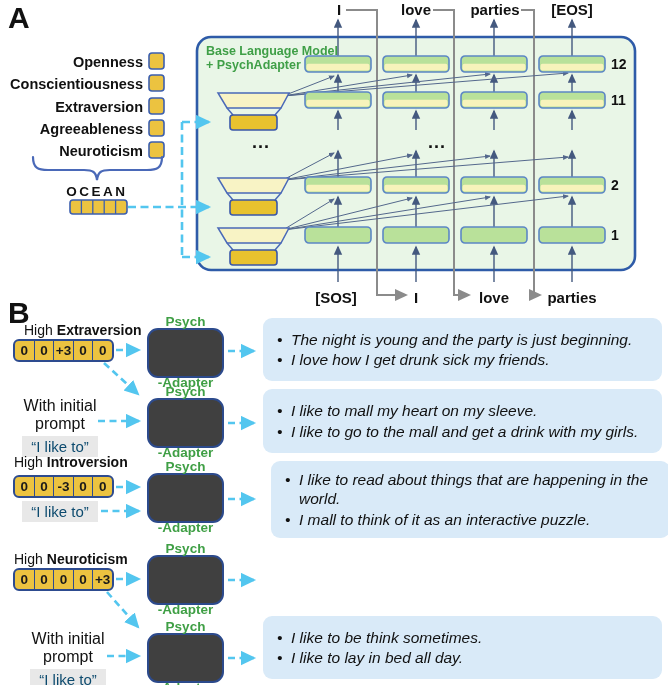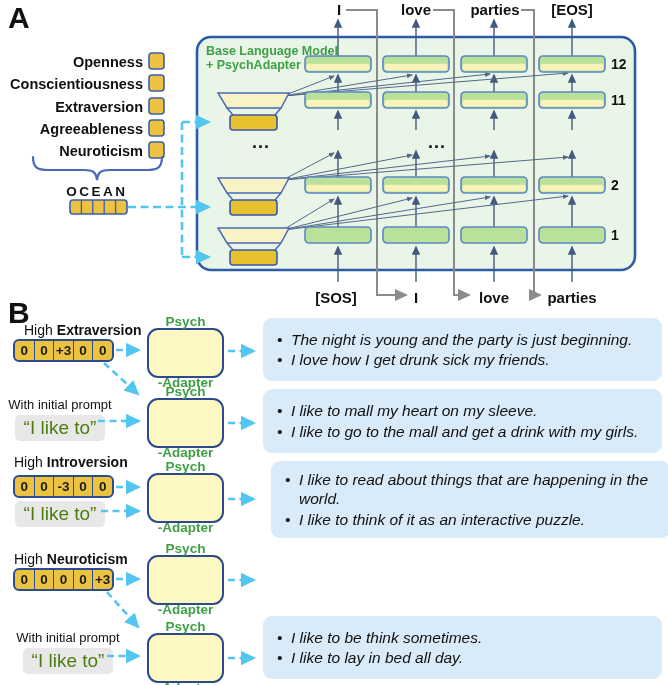--- a/index.html
+++ b/index.html
@@ -10,24 +10,24 @@
   
   .big-letter{position:absolute;font-size:30px;font-weight:bold;color:#111;}
   .trait-label{position:absolute;font-size:14px;color:#111;white-space:nowrap;}
   .trait-label b{margin-left:4px;}
   .vector{position:absolute;display:flex;width:97px;height:19px;
           border:2px solid #2d4b8f;border-radius:6px;background:#ecc340;overflow:hidden;}
   .vector .cell{flex:1;display:flex;align-items:center;justify-content:center;
           font-size:13.5px;font-weight:bold;color:#1a1a1a;border-left:1.5px solid #2d4b8f;}
   .vector .cell:first-child{border-left:none;}
   .prompt-group{position:absolute;width:112px;text-align:center;}
-  .prompt-label{font-size:13px;color:#111;margin-bottom:3px;}
-  .prompt-box{display:inline-block;background:#e8e8e8;border-radius:5px;
-          padding:2px 9px;font-size:19px;color:#4d7c0f;}
-  .adapter{position:absolute;width:73px;height:46px;background:#fef9c3;
+  .prompt-label{font-size:16px;color:#111;margin-bottom:3px;}
+  .prompt-box{display:inline-block;background:#e8e8e8;border-radius:0;
+          padding:2px 9px;font-size:15px;color:#0c4a6e;}
+  .adapter{position:absolute;width:73px;height:46px;background:#404040;
           border:2.5px solid #2c4a8c;border-radius:11px;display:flex;flex-direction:column;
           align-items:center;justify-content:center;line-height:1.25;gap:44px;}
   .adapter div{font-size:13.5px;font-weight:bold;color:#3f9f45;}
   .outbox{position:absolute;width:377px;background:#d9eaf8;border-radius:9px;
           padding:6px 10px 6px 12px;display:flex;flex-direction:column;justify-content:center;
           box-sizing:content-box;}
   .outbox ul{margin:0;padding:0;list-style:none;font-style:italic;}
   .outbox li{position:relative;font-size:15.5px;line-height:1.24;color:#111;
           padding-left:16px;margin:1px 0;}
   .outbox li::before{content:"\2022";position:absolute;left:2px;}
@@ -246,21 +246,21 @@
   <div class="prompt-group" style="left:4px;top:501px">
     <div class="prompt-box">“I like to”</div>
   </div>
   <div class="adapter" style="left:147px;top:473px">
     <div>Psych</div>
     <div>-Adapter</div>
   </div>
   <div class="outbox" style="left:271px;top:461px;height:65px">
     <ul>
       <li>I like to read about things that are happening in the world.</li>
-      <li>I like to think of it as an interactive puzzle.</li>
+      <li>I mall to think of it as an interactive puzzle.</li>
     </ul>
   </div>
 
   <div class="trait-label" style="left:14px;top:551px">
     <span>High</span><b>Neuroticism</b>
   </div>
   <div class="vector" style="left:13px;top:568px">
     <span class="cell">0</span>
     <span class="cell">0</span>
     <span class="cell">0</span>

